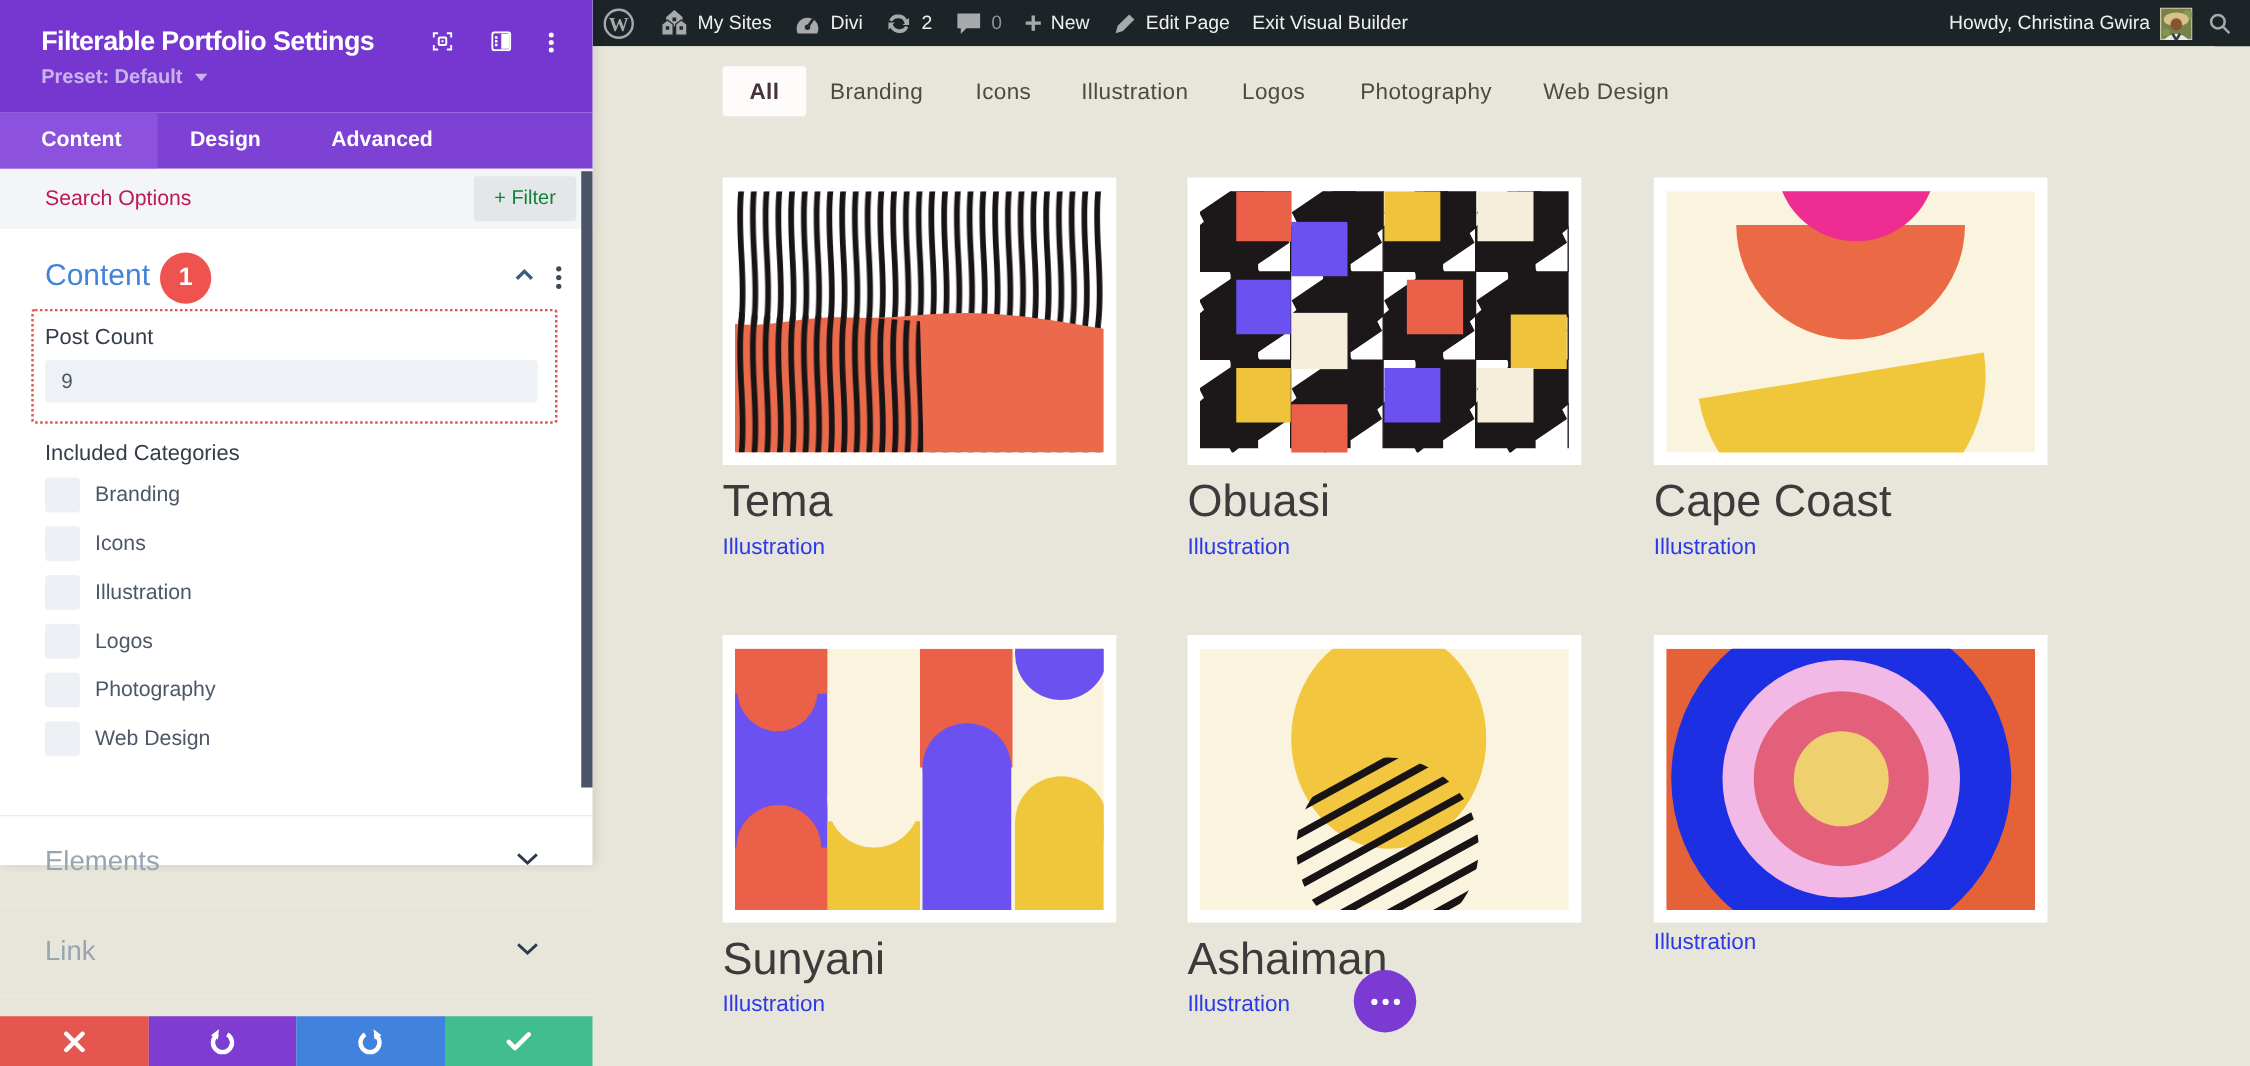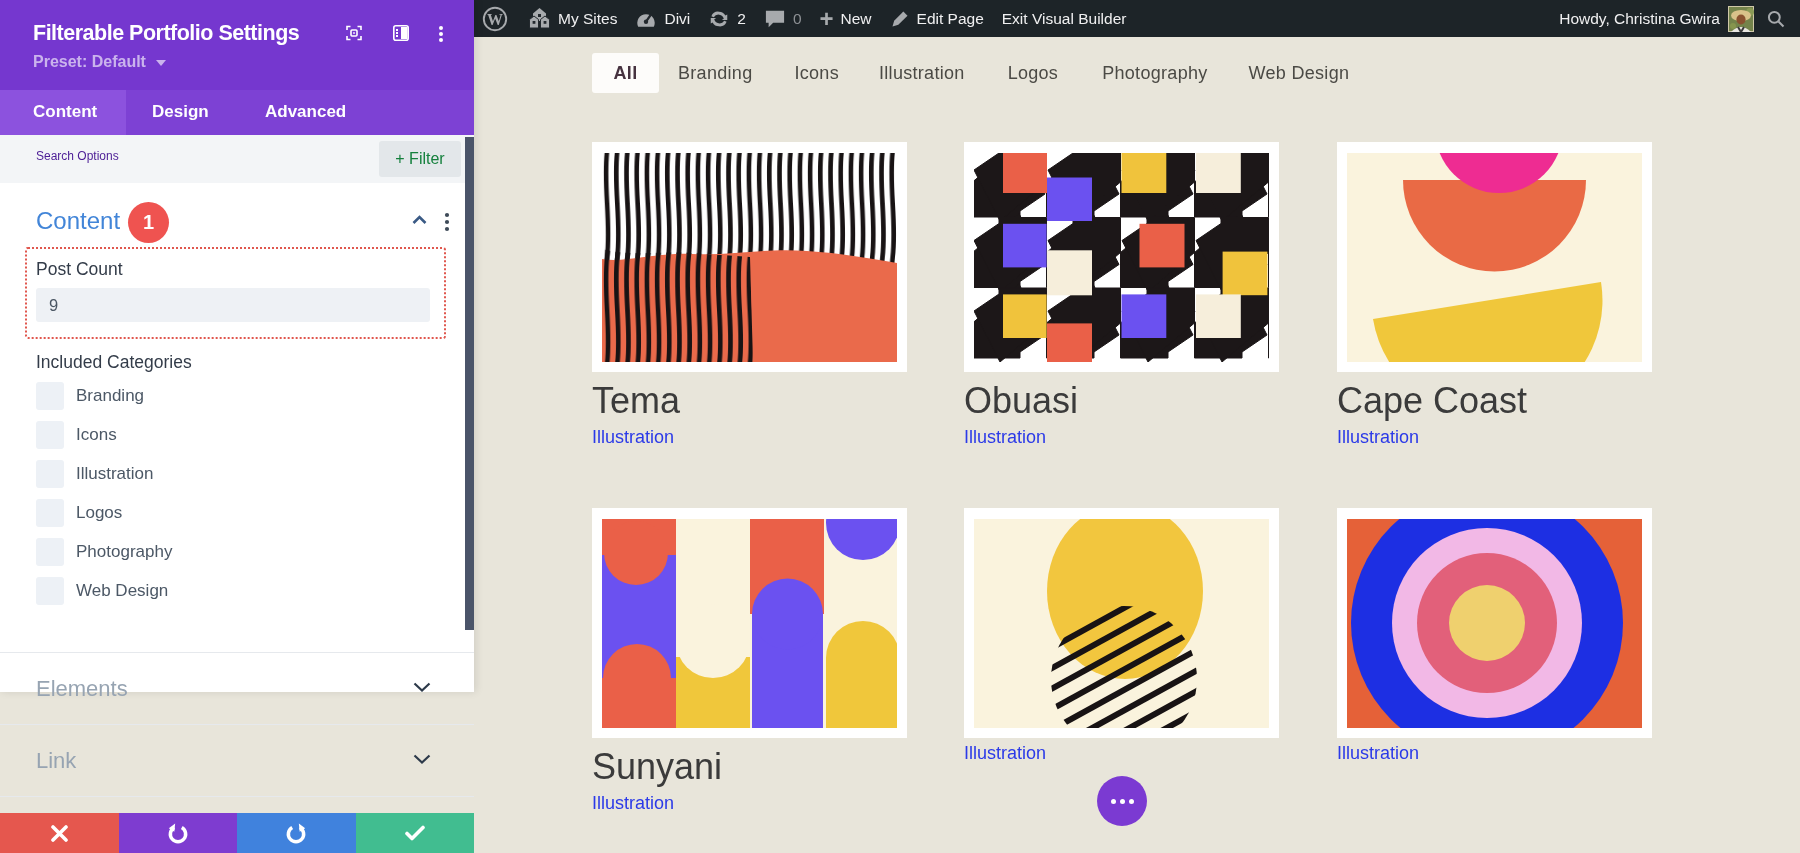--- a/index.html
+++ b/index.html
@@ -3,42 +3,42 @@
 <meta charset="utf-8">
 <style>
 * { margin:0; padding:0; box-sizing:border-box; }
 html,body { width:1800px; height:853px; overflow:hidden; }
 body { font-family:"Liberation Sans", sans-serif; background:#e8e5da; position:relative; }
 #adminbar { position:absolute; left:474px; top:0; width:1326px; height:37px; background:#1d2428; display:flex; align-items:center; color:#f0f0f1; font-size:16px; }
 .ab-item { display:flex; align-items:center; gap:7px; margin-right:0; padding:0 9px; height:37px; font-size:15.5px; }
 .ab-ico { display:flex; align-items:center; }
 #ab-right { margin-left:auto; display:flex; align-items:center; }
 
-#content { position:absolute; left:460px; top:37px; width:1326px; height:816px; background:#e8e5da; }
+#content { position:absolute; left:446px; top:37px; width:1326px; height:816px; background:#e8e5da; }
 .tabs { position:absolute; left:132px; top:16px; height:40px; display:flex; align-items:center; font-size:18px; letter-spacing:0.3px; color:#4b4a45; }
 .tab-all { background:#fdfcfa; color:#46323f; width:67px; height:40px; display:flex; align-items:center; justify-content:center; border-radius:3px; font-weight:600; }
 .tab { padding:0; }
 .card { position:absolute; width:315px; }
 .frame { background:#fff; padding:11px 10px 10px 10px; width:315px; }
 .card svg.art { display:block; width:295px; height:209px; }
 .card h3 { font-size:36px; font-weight:400; color:#3b3b3b; margin-top:8px; letter-spacing:0; }
 .card a { display:block; font-size:18px; font-weight:500; color:#2b3ae8; margin-top:5px; text-decoration:none; }
 #dots-btn { position:absolute; left:637px; top:739px; width:50px; height:50px; border-radius:50%; background:#7b3ad2; display:flex; align-items:center; justify-content:center; gap:4px; }
 #dots-btn i { width:5px; height:5px; border-radius:50%; background:#fff; }
 
 #panel { position:absolute; left:0; top:0; width:474px; height:692px; background:#fff; z-index:5; box-shadow:2px 0 8px rgba(0,0,0,.10); }
 #phead { position:absolute; left:0; top:0; width:474px; height:90px; background:#7537cf; color:#fff; }
 #phead h1 { font-size:21.5px; font-weight:700; position:absolute; left:33px; top:21px; letter-spacing:-0.5px; }
 #phead .preset { position:absolute; left:33px; top:53px; font-size:16px; font-weight:700; color:rgba(255,255,255,.62); }
 #phead .preset .car { display:inline-block; margin-left:6px; width:0; height:0; border-left:5px solid transparent; border-right:5px solid transparent; border-top:6px solid rgba(255,255,255,.62); vertical-align:middle; }
 #ptabs { position:absolute; left:0; top:90px; width:474px; height:45px; background:#7d41d4; color:#fff; font-size:17px; font-weight:700; }
 #ptabs .active { position:absolute; left:0; top:0; width:126px; height:45px; background:#8c52de; }
 #ptabs span { position:absolute; top:12px; }
 #psearch { position:absolute; left:0; top:135px; width:474px; height:48px; background:#f3f5f7; }
-#psearch .so { position:absolute; left:36px; top:14px; font-size:12px; color:#4c1d95; }
+#psearch .so { position:absolute; left:36px; top:14px; font-size:17px; color:#be185d; }
 #psearch .fbtn { position:absolute; left:379px; top:6px; width:82px; height:36px; background:#e3e7ea; border-radius:3px; color:#15803d; font-size:16px; text-align:center; line-height:36px; }
 .sect-head { position:absolute; left:36px; font-size:24px; color:#4285d8; }
 .badge { position:absolute; width:41px; height:41px; border-radius:50%; background:#ef5350; color:#fff; font-size:20px; font-weight:700; text-align:center; line-height:41px; }
 .dashedbox { position:absolute; left:25px; top:247px; width:421px; height:92px; border:2px dotted #e0574e; border-radius:3px; }
 .flabel { position:absolute; left:36px; font-size:17.5px; font-weight:400; color:#333c49; }
 .finput { position:absolute; left:36px; top:288px; width:394px; height:34px; background:#eef1f5; border-radius:3px; font-size:16.5px; color:#4a5663; line-height:34px; padding-left:13px; }
 .cbrow { position:absolute; left:36px; height:28px; }
 .cbrow .box { position:absolute; left:0; top:0; width:28px; height:28px; background:#edf1f6; border-radius:3px; }
 .cbrow .lbl { position:absolute; left:40px; top:4px; font-size:17px; color:#4c5866; white-space:nowrap; }
 .divider { position:absolute; left:0; width:474px; height:1px; background:#e6e9ed; }
@@ -278,20 +278,21 @@
         <path d="M70,215 L270,105"></path>
         <path d="M80,230 L280,120"></path>
         <path d="M90,245 L290,135"></path>
         <path d="M30,155 L230,45"></path>
         <path d="M20,140 L220,30"></path>
         <path d="M100,260 L300,150"></path>
         <path d="M110,275 L310,165"></path>
       </g>
     </svg>
       </div>
+    <h3>Ashaiman</h3>
       <a>Illustration</a>
   </div>
   <div class="card" style="left:877px; top:471px;">
     <div class="frame">
         <svg class="art" viewBox="0 0 295 209">
       <rect width="295" height="209" fill="#e56138"></rect>
       <circle cx="140" cy="104" r="136" fill="#1d2fe3"></circle>
       <circle cx="140" cy="104" r="95" fill="#f2b8e6"></circle>
       <circle cx="140" cy="104" r="70" fill="#e2607a"></circle>
       <circle cx="140" cy="104" r="38" fill="#efd06e"></circle>

